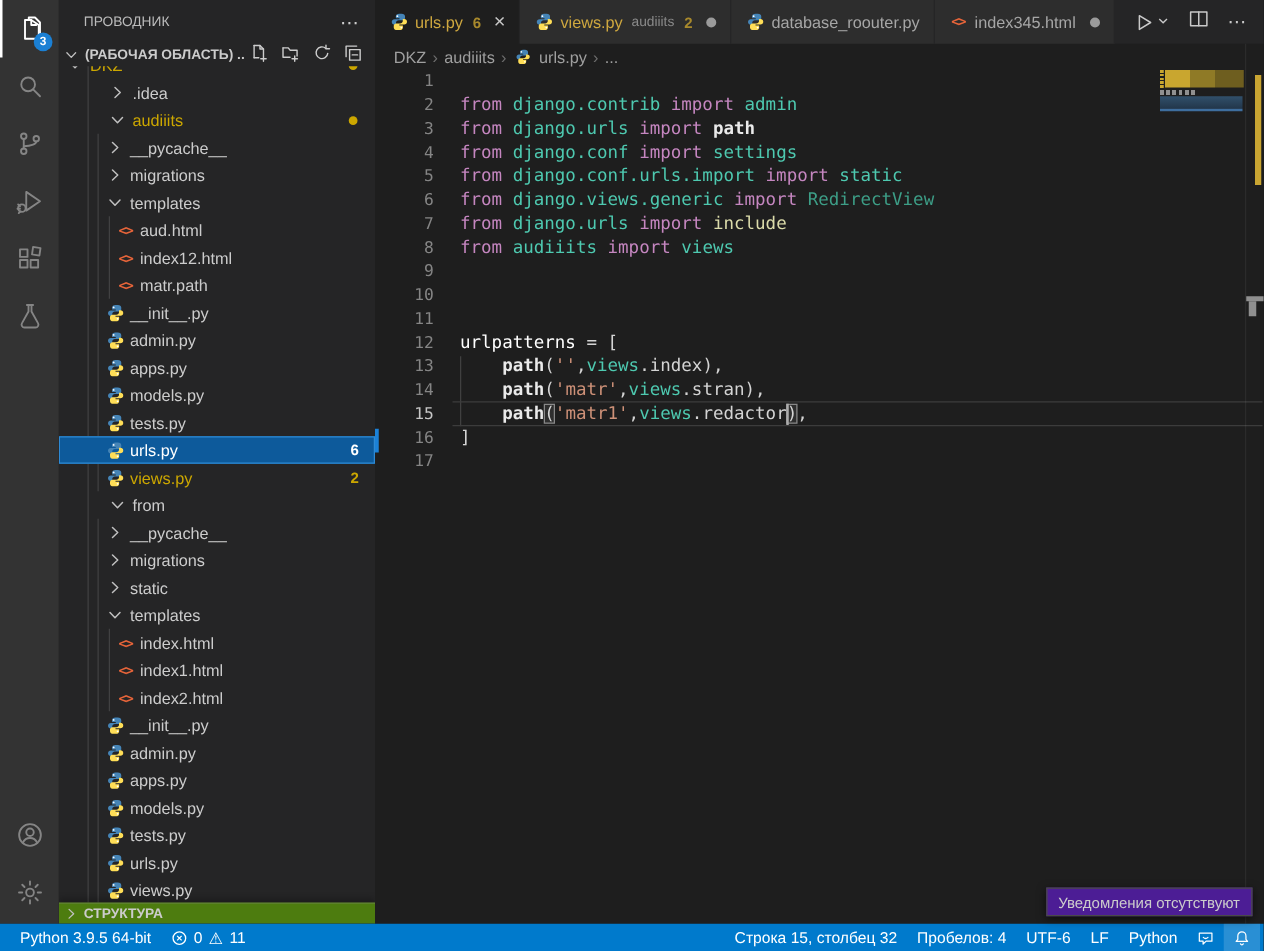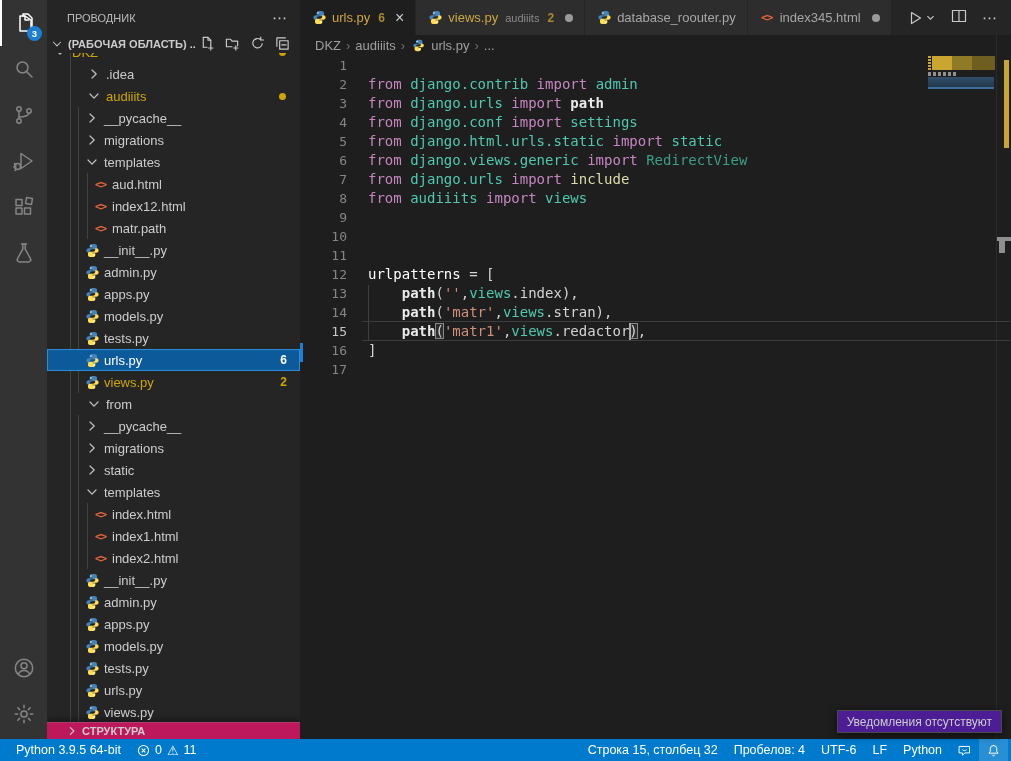--- a/index.html
+++ b/index.html
@@ -36,21 +36,21 @@
   .ficon{width:17px;display:flex;align-items:center;justify-content:center}
   .ficon svg{width:15px;height:15px}
   .tlabel{margin-left:3px;white-space:nowrap}
   .warn>.tlabel{color:var(--warning,#CCA700)}
   .trow.selected{background:var(--selection,#0D5A9B);outline:1px solid #2E8AD5;outline-offset:-1px}
   .trow.selected>.tlabel{color:#ffffff}
   .tbadge{margin-left:auto;margin-right:13px;font-size:12px;font-weight:700;color:var(--warning,#CCA700)}
   .trow.selected .tbadge{color:#ffffff}
   .tdot{margin-left:auto;margin-right:14px;width:7px;height:7px;border-radius:50%;background:var(--warning,#CCA700)}
   .outline-row{position:absolute;left:0;right:0;top:722px;height:16px;display:flex;align-items:center;
-    font-size:11px;font-weight:700;color:#cccccc;padding-left:18px;background:#be185d;
+    font-size:11px;font-weight:700;color:#cccccc;padding-left:3px;background:#4d7c0f;
     border-top:1px solid rgba(150,150,150,.3);box-shadow:0 -4px 5px rgba(0,0,0,.25);cursor:pointer}
   .outline-row .twist svg{width:14px;height:14px}
 
   
   #editor{position:absolute;left:300px;top:0;width:711px;height:739px;background:#1e1e1e}
   #tab-bar{height:35px;display:flex;background:#252526}
   .tab{display:flex;align-items:center;gap:5px;padding:0 11px;background:#2d2d2d;border-right:1px solid #252526;
     font-size:13px;color:#a6a6a6;cursor:pointer;white-space:nowrap}
   .tab.active{background:#1e1e1e}
   .tab .ficon{width:16px}
@@ -658,21 +658,21 @@
           <div class="code-line">
             <span class="ln">3</span>
             <span class="lc"><span class="t-kw">from</span><span class="t-pl"> </span><span class="t-modsq">django.urls</span><span class="t-pl"> </span><span class="t-kw">import</span><span class="t-pl"> </span><span class="t-fnw">path</span></span>
           </div>
           <div class="code-line">
             <span class="ln">4</span>
             <span class="lc"><span class="t-kw">from</span><span class="t-pl"> </span><span class="t-modsq">django.conf</span><span class="t-pl"> </span><span class="t-kw">import</span><span class="t-pl"> </span><span class="t-mod">settings</span></span>
           </div>
           <div class="code-line">
             <span class="ln">5</span>
-            <span class="lc"><span class="t-kw">from</span><span class="t-pl"> </span><span class="t-modsq">django.html.urls.static</span><span class="t-pl"> </span><span class="t-kw">import</span><span class="t-pl"> </span><span class="t-mod">static</span></span>
+            <span class="lc"><span class="t-kw">from</span><span class="t-pl"> </span><span class="t-modsq">django.conf.urls.import</span><span class="t-pl"> </span><span class="t-kw">import</span><span class="t-pl"> </span><span class="t-mod">static</span></span>
           </div>
           <div class="code-line">
             <span class="ln">6</span>
             <span class="lc"><span class="t-kw">from</span><span class="t-pl"> </span><span class="t-modsq">django.views.generic</span><span class="t-pl"> </span><span class="t-kw">import</span><span class="t-pl"> </span><span class="t-cls">RedirectView</span></span>
           </div>
           <div class="code-line">
             <span class="ln">7</span>
             <span class="lc"><span class="t-kw">from</span><span class="t-pl"> </span><span class="t-modsq">django.urls</span><span class="t-pl"> </span><span class="t-kw">import</span><span class="t-pl"> </span><span class="t-fn">include</span></span>
           </div>
           <div class="code-line">

